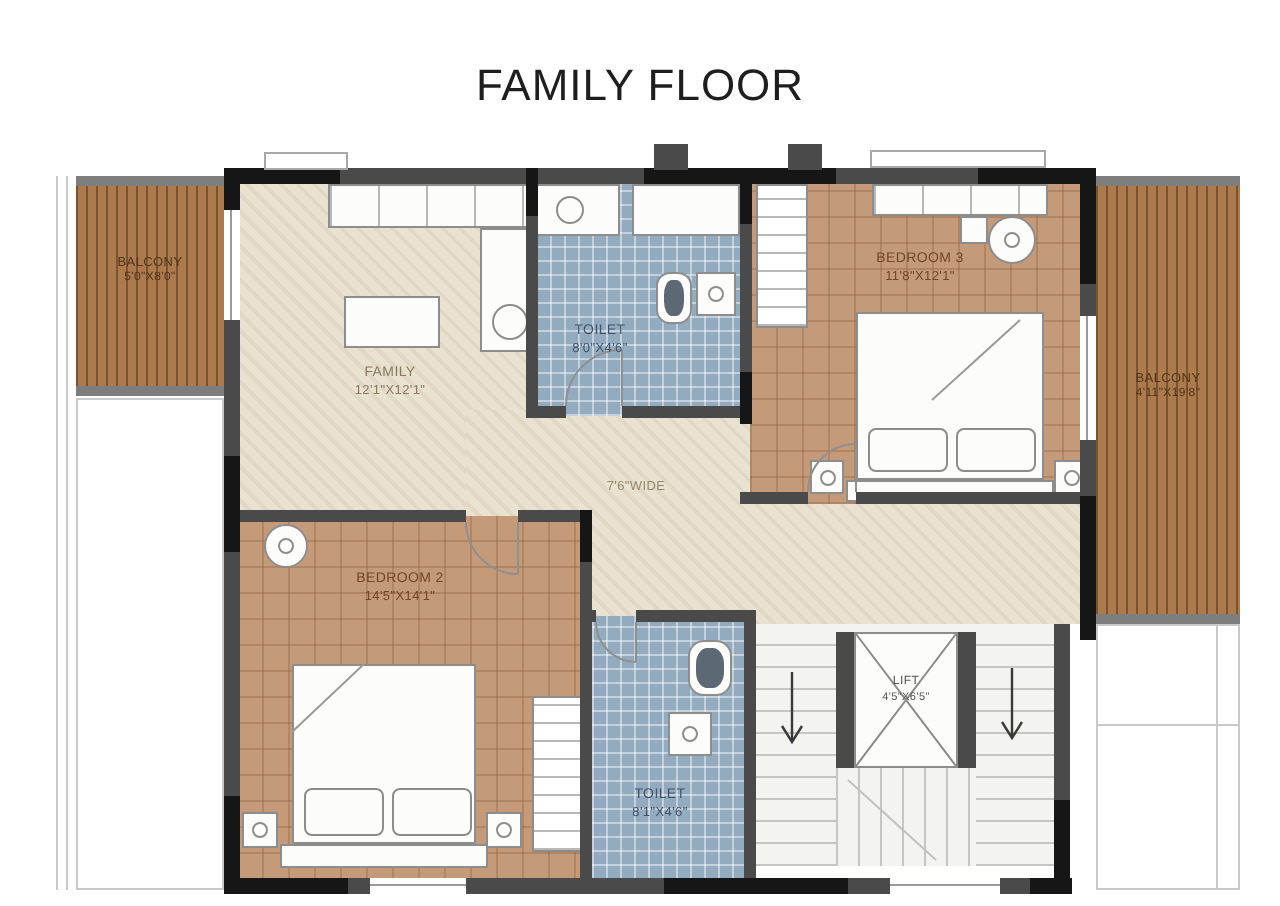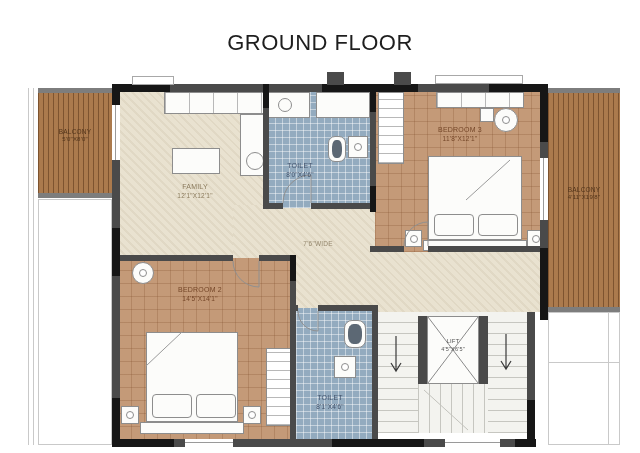--- a/index.html
+++ b/index.html
@@ -44,21 +44,21 @@
   .lbl .dm{display:block;font-size:6.5px}
   .c-brown{color:#744628}.c-beige{color:#8a7a5c}.c-blue{color:#42526b}
   .c-wood{color:#53351b}.c-gray{color:#555}
   .one{font-size:6.5px;color:#95886e}
 </style>
 </head>
 <body>
 
 <div id="stage">
 
-  <div class="title">GROUND FLOOR</div>
+  <div class="title">FAMILY FLOOR</div>
 
   <div class="thin" style="left:28px;top:88px;width:1px;height:357px"></div>
   <div class="thin" style="left:33px;top:88px;width:1px;height:357px"></div>
 
   <div class="wood" style="left:38px;top:93px;width:74px;height:100px"></div>
   <div class="wallm" style="left:38px;top:88px;width:74px;height:5px"></div>
   <div class="wallm" style="left:38px;top:193px;width:74px;height:5px"></div>
   <div class="open" style="left:38px;top:199px;width:74px;height:246px"></div>
 
   <div class="wood" style="left:548px;top:93px;width:72px;height:214px"></div>

